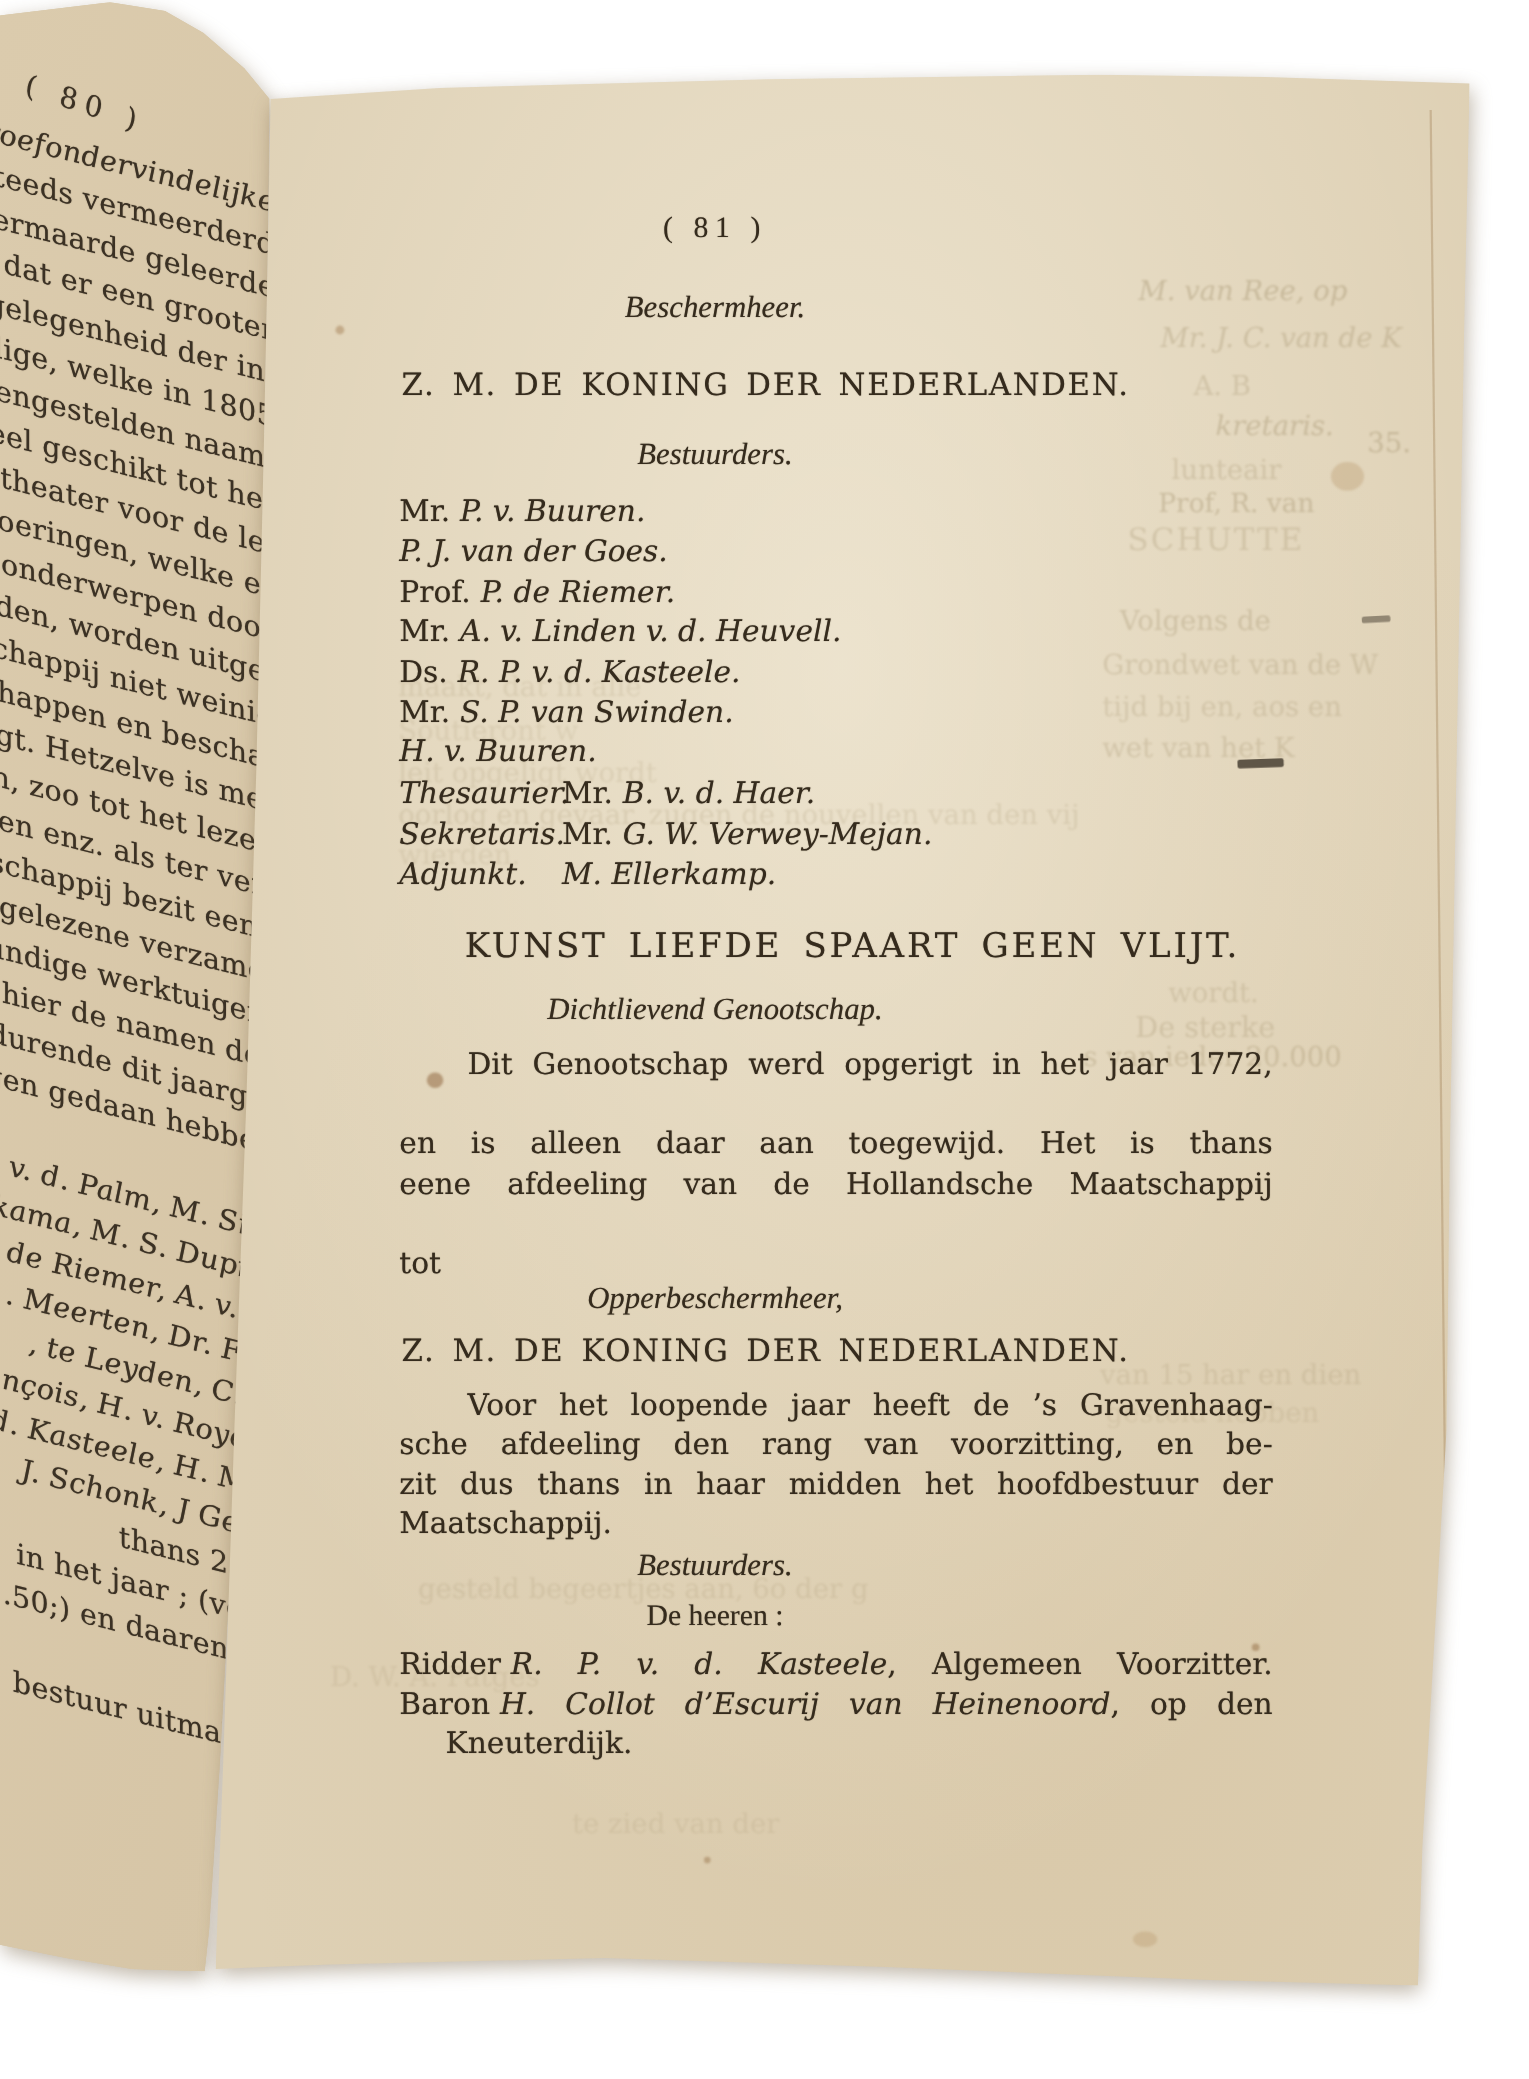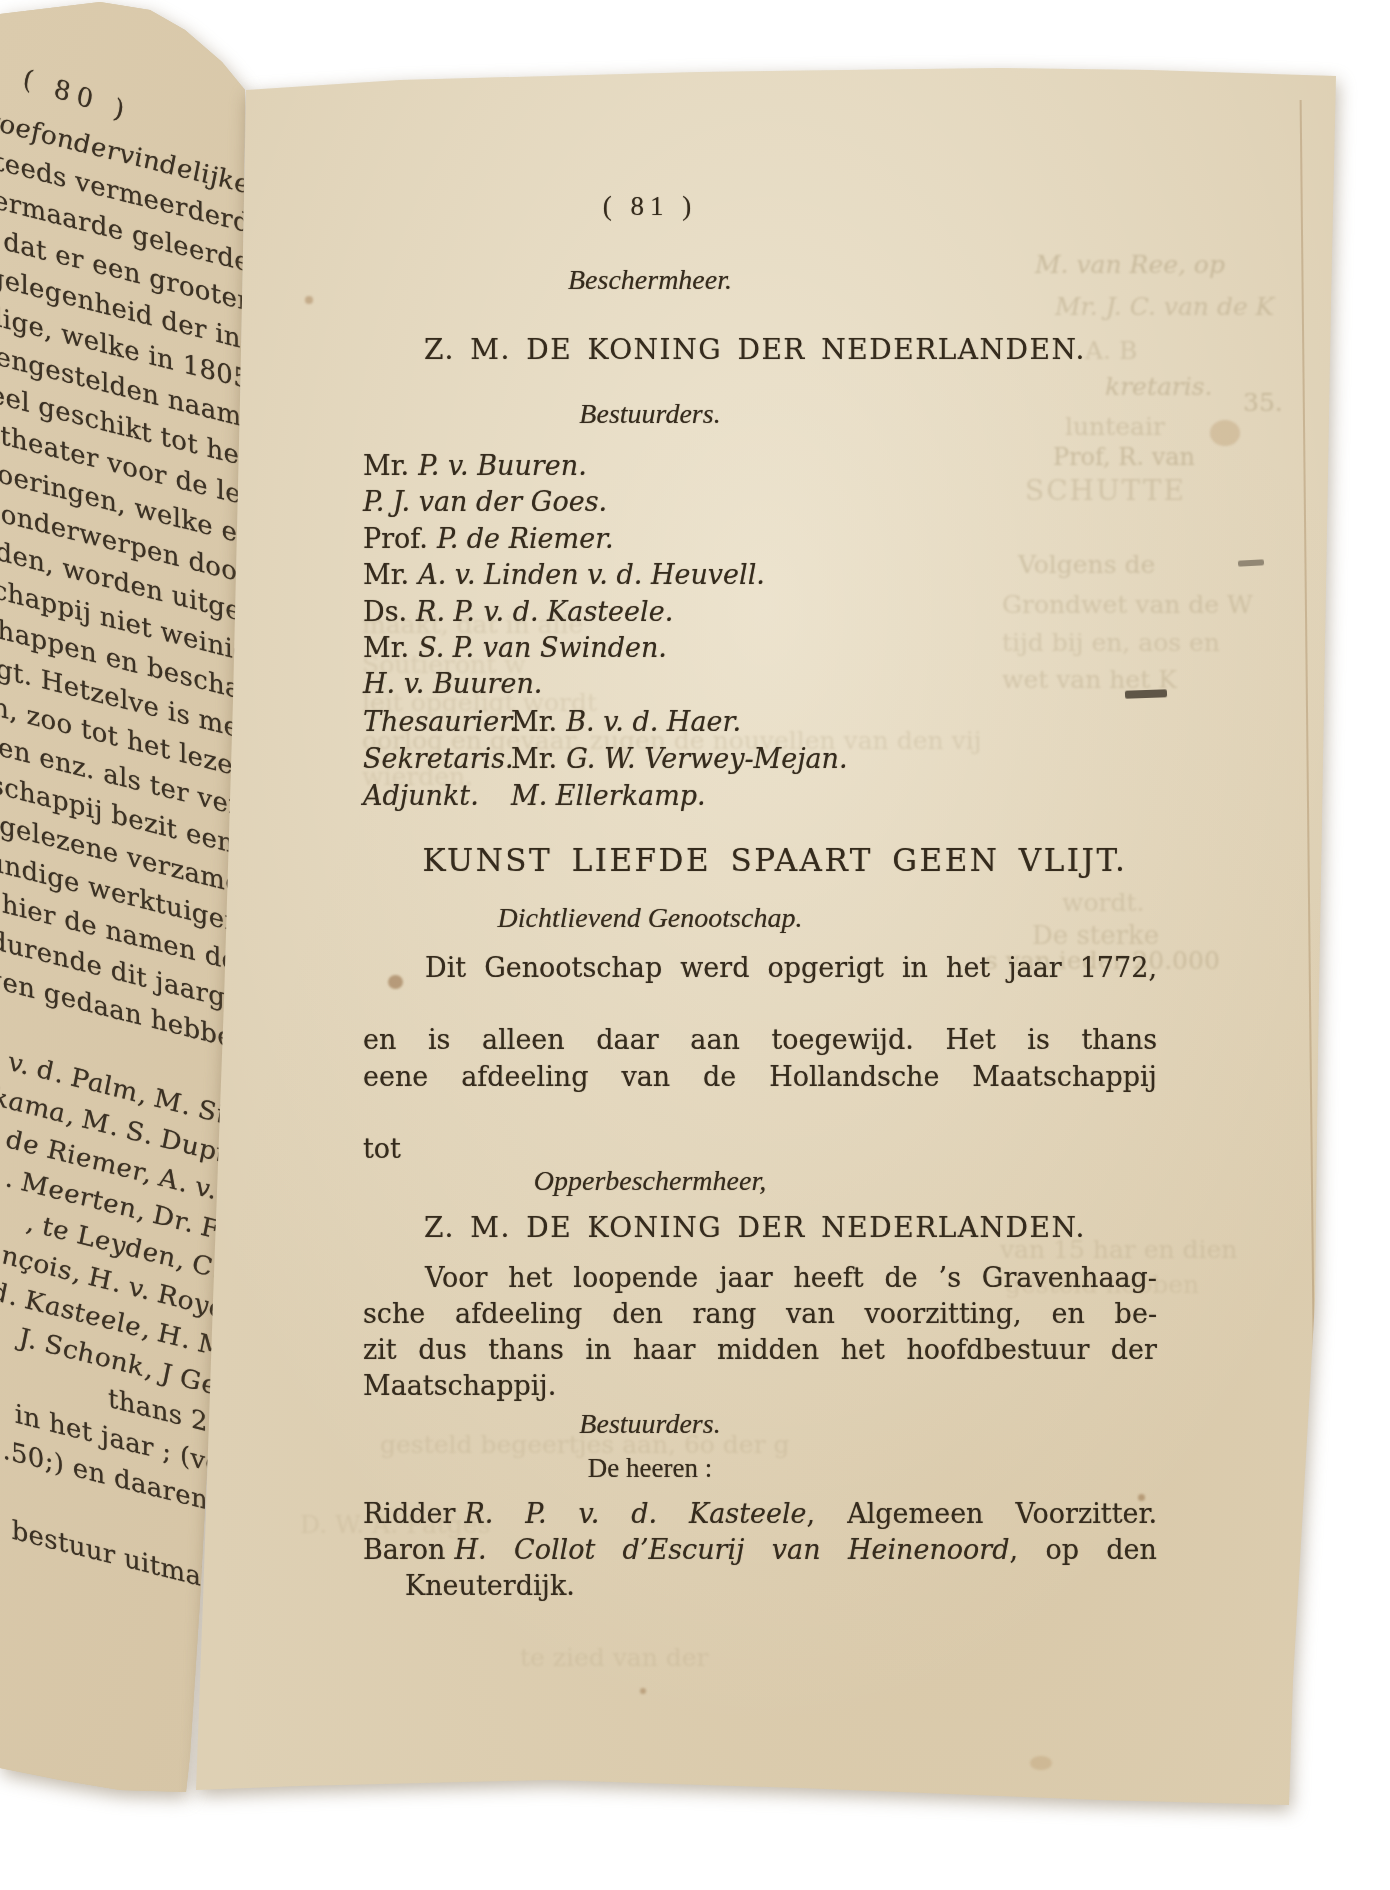--- a/index.html
+++ b/index.html
@@ -34,21 +34,21 @@
       radial-gradient(ellipse at 55% 32%, rgba(255,252,240,.45), rgba(255,252,240,0) 62%),
       radial-gradient(ellipse at 68% 78%, rgba(190,160,110,.16), rgba(190,160,110,0) 55%),
       linear-gradient(to right, rgba(118,85,45,.33), rgba(118,85,45,0) 72px),
       linear-gradient(to left, rgba(150,112,62,.22), rgba(150,112,62,0) 46px),
       linear-gradient(to bottom, rgba(128,95,50,.16), rgba(128,95,50,0) 30px),
       linear-gradient(to top, rgba(140,100,50,.24), rgba(140,100,50,0) 38px),
       #ded0b4;}
   .t{position:absolute;color:#352b1d;font-size:27px;line-height:36px;
      text-shadow:0 0 1px rgba(48,38,24,.55);white-space:nowrap;}
   .ctr{left:285px;width:730px;text-align:center;font-family:Liberation Serif, serif;}
-  .caps{left:365px;width:780px;text-align:center;font-size:28px;
+  .caps{left:365px;width:780px;text-align:left;font-size:28px;
         letter-spacing:1.5px;word-spacing:5px;}
   .col{left:363px;width:794px;}
   .just{text-align:justify;text-align-last:justify;word-spacing:2px;}
   .indent{padding-left:62px;box-sizing:border-box;}
   .pre{margin-right:9px;}
   .pre:empty{margin-right:0;}
   .role{display:inline-block;width:148px;}
   .title{left:385px;width:780px;text-align:center;font-size:31px;
          letter-spacing:2.5px;word-spacing:7px;}
   .hdr{font-size:28px;}

